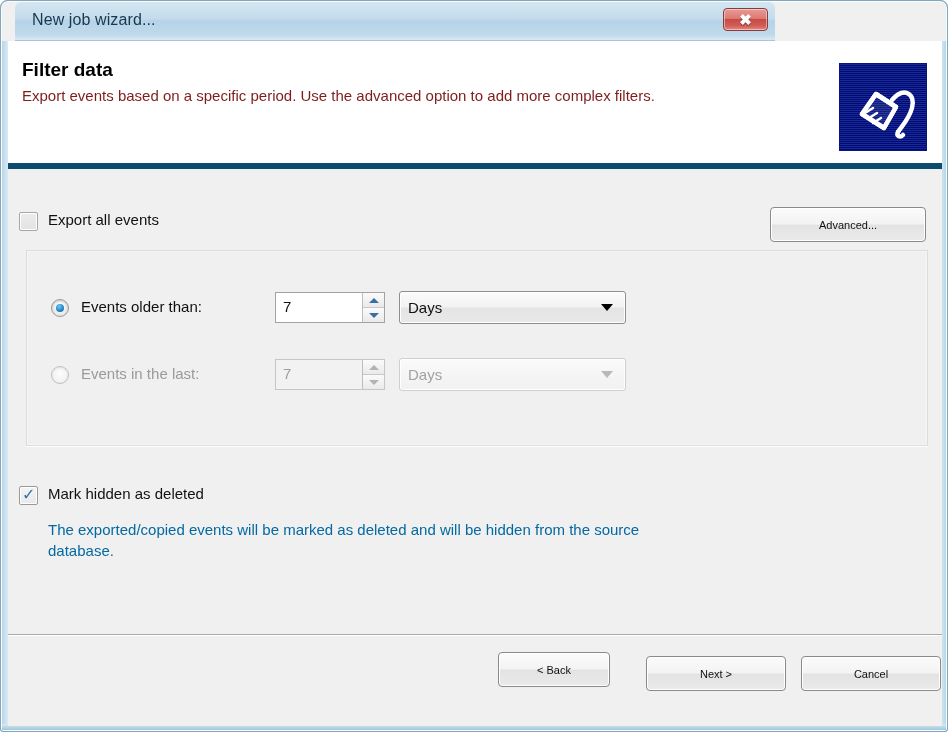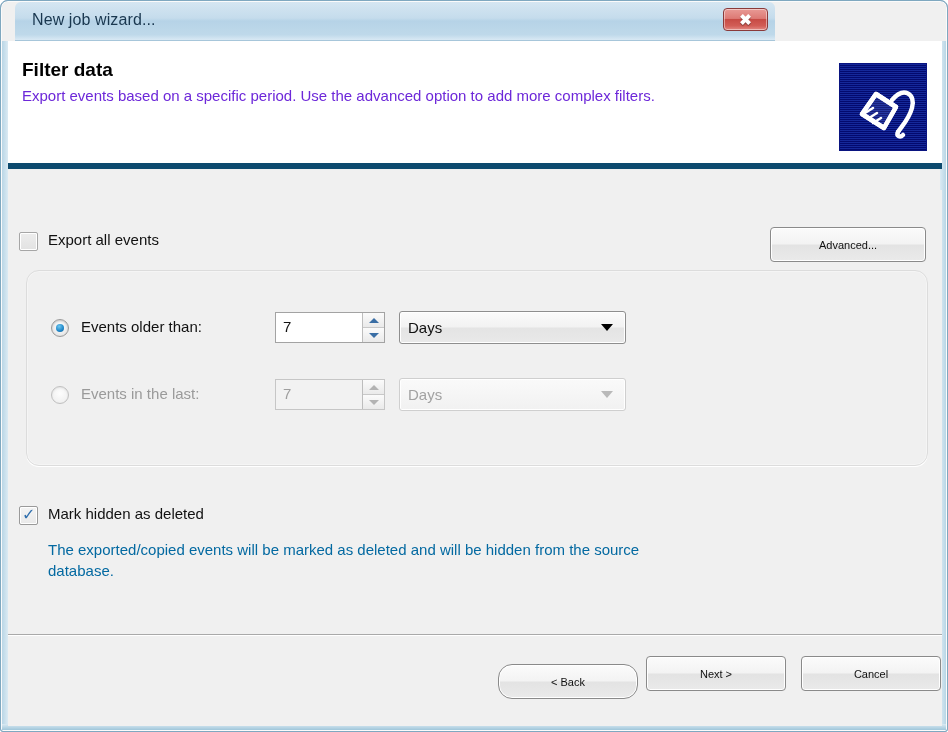--- a/index.html
+++ b/index.html
@@ -113,21 +113,21 @@
     font-size: 19px;
     font-weight: bold;
     color: #000000;
   }
   .header-desc {
     position: absolute;
     left: 14px;
     top: 45px;
     width: 800px;
     font-size: 15px;
-    color: #6d28d9;
+    color: #7f1d1d;
     line-height: 20px;
   }
   .header-icon {
     position: absolute;
     right: 15px;
     top: 22px;
     width: 88px;
     height: 88px;
     background:
       repeating-linear-gradient(to bottom, rgba(60,110,255,0.30) 0 1px, rgba(0,0,0,0) 1px 2px),
@@ -138,21 +138,20 @@
   .header-icon svg { display: block; }
 
   
   .body {
     position: absolute;
     left: 7px; top: 169px;
     width: 934px;
     height: 464px;
     background: #f0f0f0;
     z-index: 7;
-    margin-top: 20px;
   }
   .footer-sep {
     position: absolute;
     left: 7px;
     top: 633px;
     width: 934px;
     height: 2px;
     background: linear-gradient(to bottom, #a9a9a9 0 1px, #ffffff 1px 2px);
     z-index: 8;
   }
@@ -222,21 +221,21 @@
     font-size: 15px;
     color: #111111;
     white-space: nowrap;
   }
   .radio-label.disabled { color: #9a9a9a; }
 
   .groupbox {
     position: absolute;
     box-sizing: border-box;
     border: 1px solid #dcdcdc;
-    border-radius: 13px;
+    border-radius: 0;
     background: #f0f0f0;
     box-shadow: 0 1px 0 #ffffff, inset 0 0 0 1px #f5f5f5;
   }
 
   
   .spinner {
     position: absolute;
     box-sizing: border-box;
     height: 31px;
     border: 1px solid #a3a3a3;
@@ -420,21 +419,21 @@
     <div class="checkbox" style="left:11px; top:316px;">
       <span class="tick">✓</span>
     </div>
     <div class="cb-label" style="left:40px; top:315px;">Mark hidden as deleted</div>
 
     <div class="note" style="left:40px; top:349px;">The exported/copied events will be marked as deleted and will be hidden from the source database.</div>
   </div>
 
   <div class="footer-sep"></div>
   <div class="footer">
-    <div class="btn" style="left:490px; top:28px; width:140px;border-radius:14px;">&lt; Back</div>
+    <div class="btn" style="left:490px; top:16px; width:112px;">&lt; Back</div>
     <div class="btn" style="left:638px; top:20px; width:140px;">Next &gt;</div>
     <div class="btn" style="left:793px; top:20px; width:140px;">Cancel</div>
   </div>
 
   <div class="frame-edge-l"></div>
   <div class="frame-edge-r"></div>
   <div class="frame-edge-b"></div>
 </div>
 <div class="frame-outer"></div>
 

